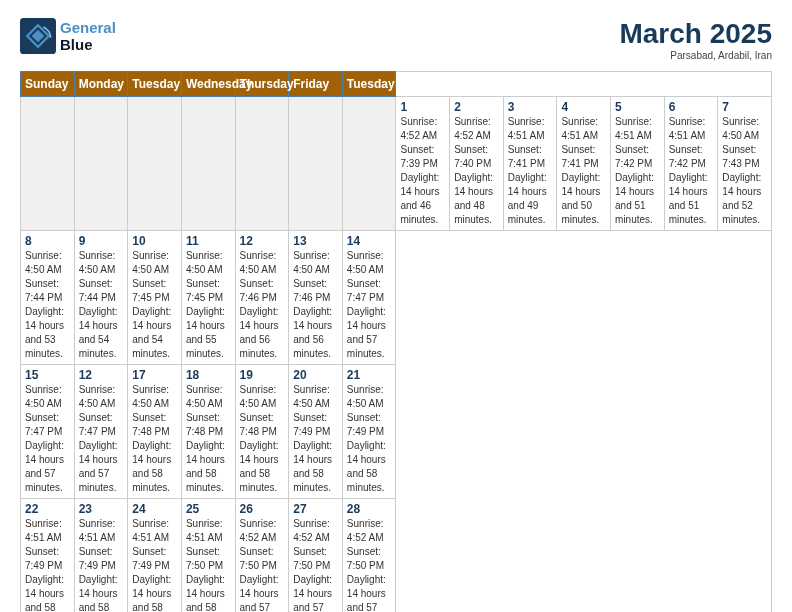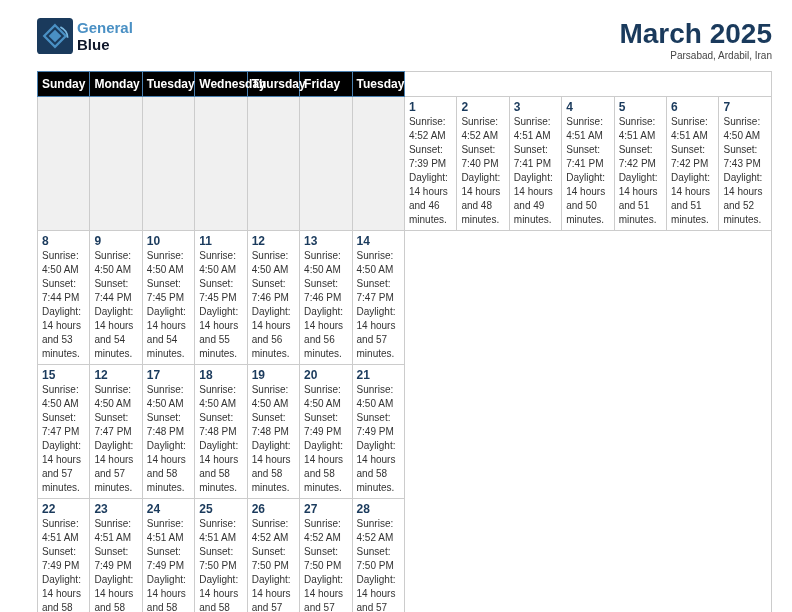--- a/index.html
+++ b/index.html
@@ -6,21 +6,21 @@
     body {
       width: 792px;
       height: 612px;
       font-family: Arial, sans-serif;
       background: #fff;
       overflow: hidden;
     }
     .page {
       width: 792px;
       height: 612px;
-      padding: 18px 20px 10px 37px;
+      padding: 18px 20px 10px 20px;
       display: flex;
       flex-direction: column;
     }
     .header {
       display: flex;
       justify-content: space-between;
       align-items: flex-start;
       margin-bottom: 10px;
     }
     .logo {
@@ -54,21 +54,21 @@
       color: #444;
     }
     .calendar {
       flex: 1;
       border: 1px solid #ccc;
       border-collapse: collapse;
       width: 100%;
       table-layout: fixed;
     }
     .calendar th {
-      background: #000000;
+      background: #a16207;
       color: #fff;
       font-size: 12px;
       font-weight: bold;
       padding: 5px 4px;
       text-align: left;
       border: 1px solid #4a80b0;
     }
     .calendar td {
       border: 1px solid #ccc;
       vertical-align: top;

